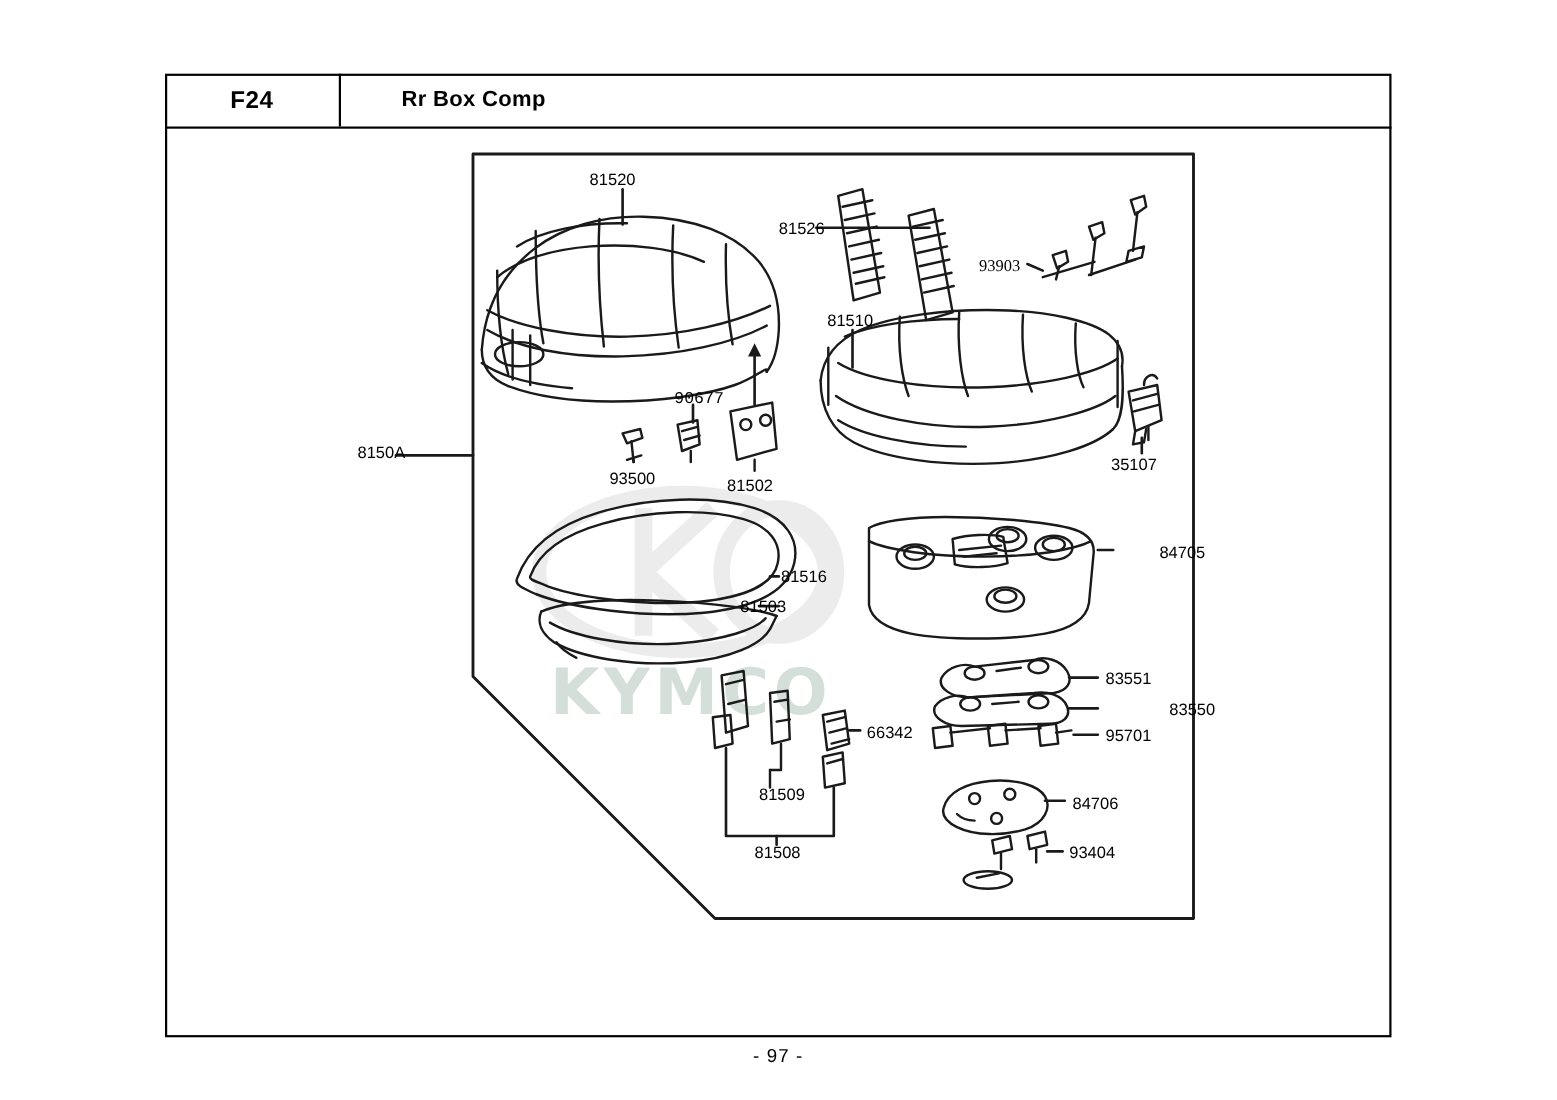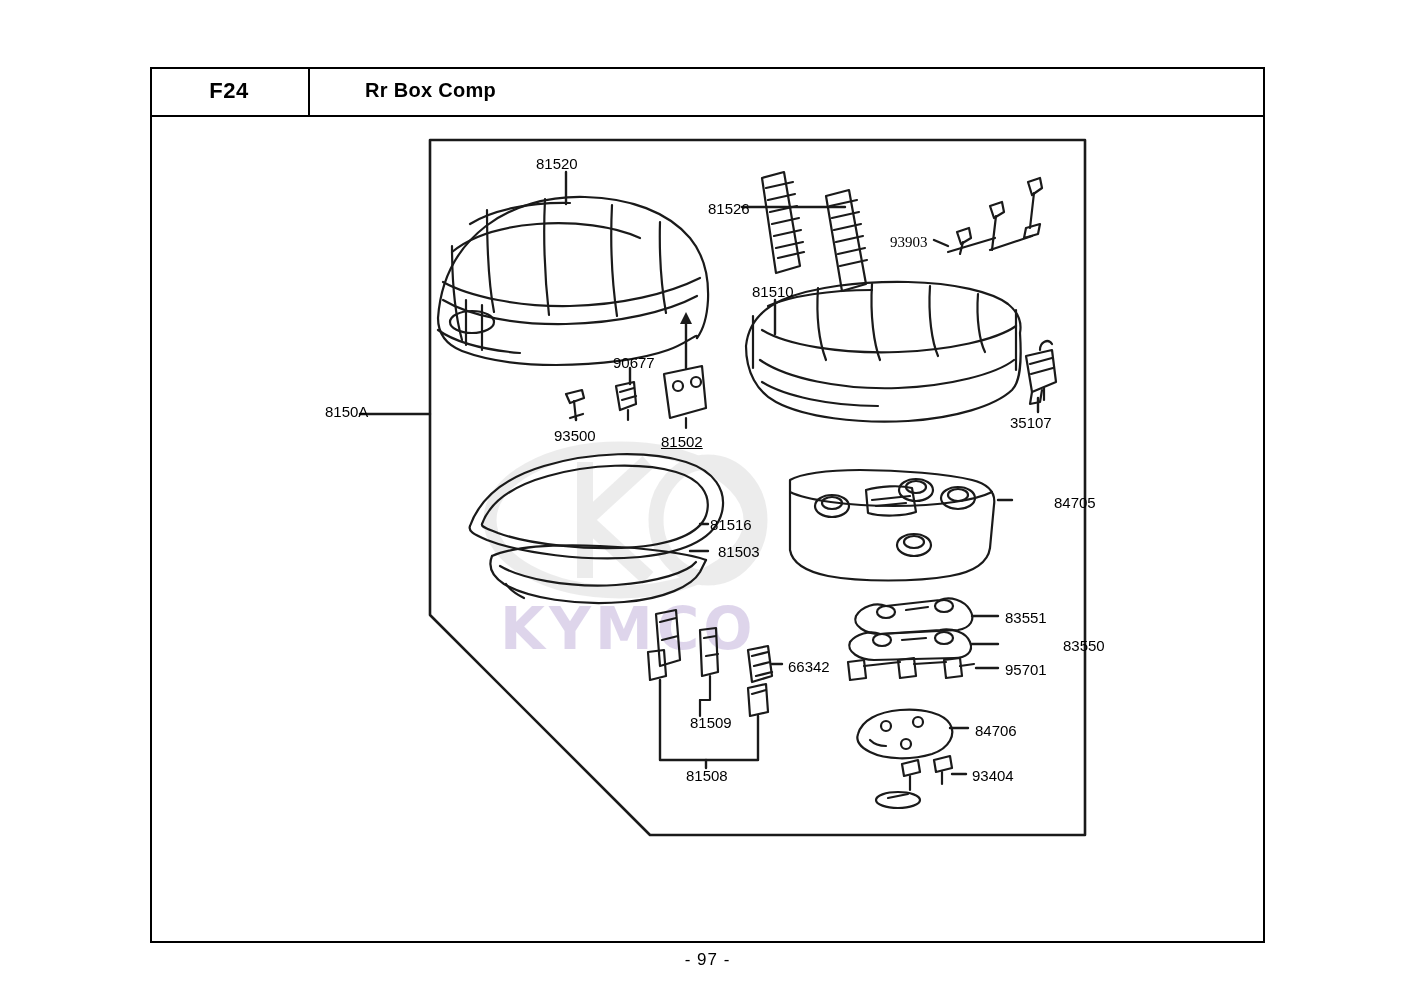--- a/index.html
+++ b/index.html
@@ -85,21 +85,21 @@
     height: 230px;
     opacity: 0.18;
     pointer-events: none;
   }
   .wm-text {
     position: absolute;
     left: 20px;
     top: 155px;
     font-size: 58px;
     font-weight: bold;
-    color: #4c1d95;
+    color: #14532d;
     letter-spacing: 4px;
     font-family: "DejaVu Sans", sans-serif;
   }
   svg.canvas {
     position: absolute;
     left: 0; top: 0;
     width: 1415px;
     height: 1000px;
     overflow: visible;
   }
@@ -334,28 +334,28 @@
       </g>
       <line x1="952" y1="774" x2="966" y2="774" stroke-width="2.4"></line>
 
     </g>
   </svg>
 
   <div class="lbl" style="left:536px; top:155px;">81520</div>
   <div class="lbl" style="left:683px; top:200px;margin-left:25px;">81526</div>
   <div class="lbl" style="left:890px; top:234px;font-family:Liberation Serif, serif;">93903</div>
   <div class="lbl" style="left:752px; top:283px;">81510</div>
-  <div class="lbl" style="left:613px; top:354px;">90677</div>
+  <div class="lbl" style="left:613px; top:354px;font-family:Liberation Mono, monospace;">90677</div>
   <div class="lbl" style="left:554px; top:427px;">93500</div>
-  <div class="lbl" style="left:661px; top:433px;text-decoration:underline;">81502</div>
+  <div class="lbl" style="left:661px; top:433px;">81502</div>
   <div class="lbl" style="left:1010px; top:414px;">35107</div>
   <div class="lbl" style="left:325px; top:403px;">8150A</div>
   <div class="lbl" style="left:1018px; top:494px;margin-left:36px;">84705</div>
   <div class="lbl" style="left:710px; top:516px;">81516</div>
-  <div class="lbl" style="left:718px; top:543px;">81503</div>
+  <div class="lbl" style="left:673px; top:543px;">81503</div>
   <div class="lbl" style="left:1005px; top:609px;">83551</div>
   <div class="lbl" style="left:1063px; top:637px;">83550</div>
   <div class="lbl" style="left:1005px; top:661px;">95701</div>
   <div class="lbl" style="left:788px; top:658px;">66342</div>
   <div class="lbl" style="left:690px; top:714px;">81509</div>
   <div class="lbl" style="left:686px; top:767px;">81508</div>
   <div class="lbl" style="left:975px; top:722px;">84706</div>
   <div class="lbl" style="left:972px; top:767px;">93404</div>
 
   <div class="footer">- 97 -</div>

